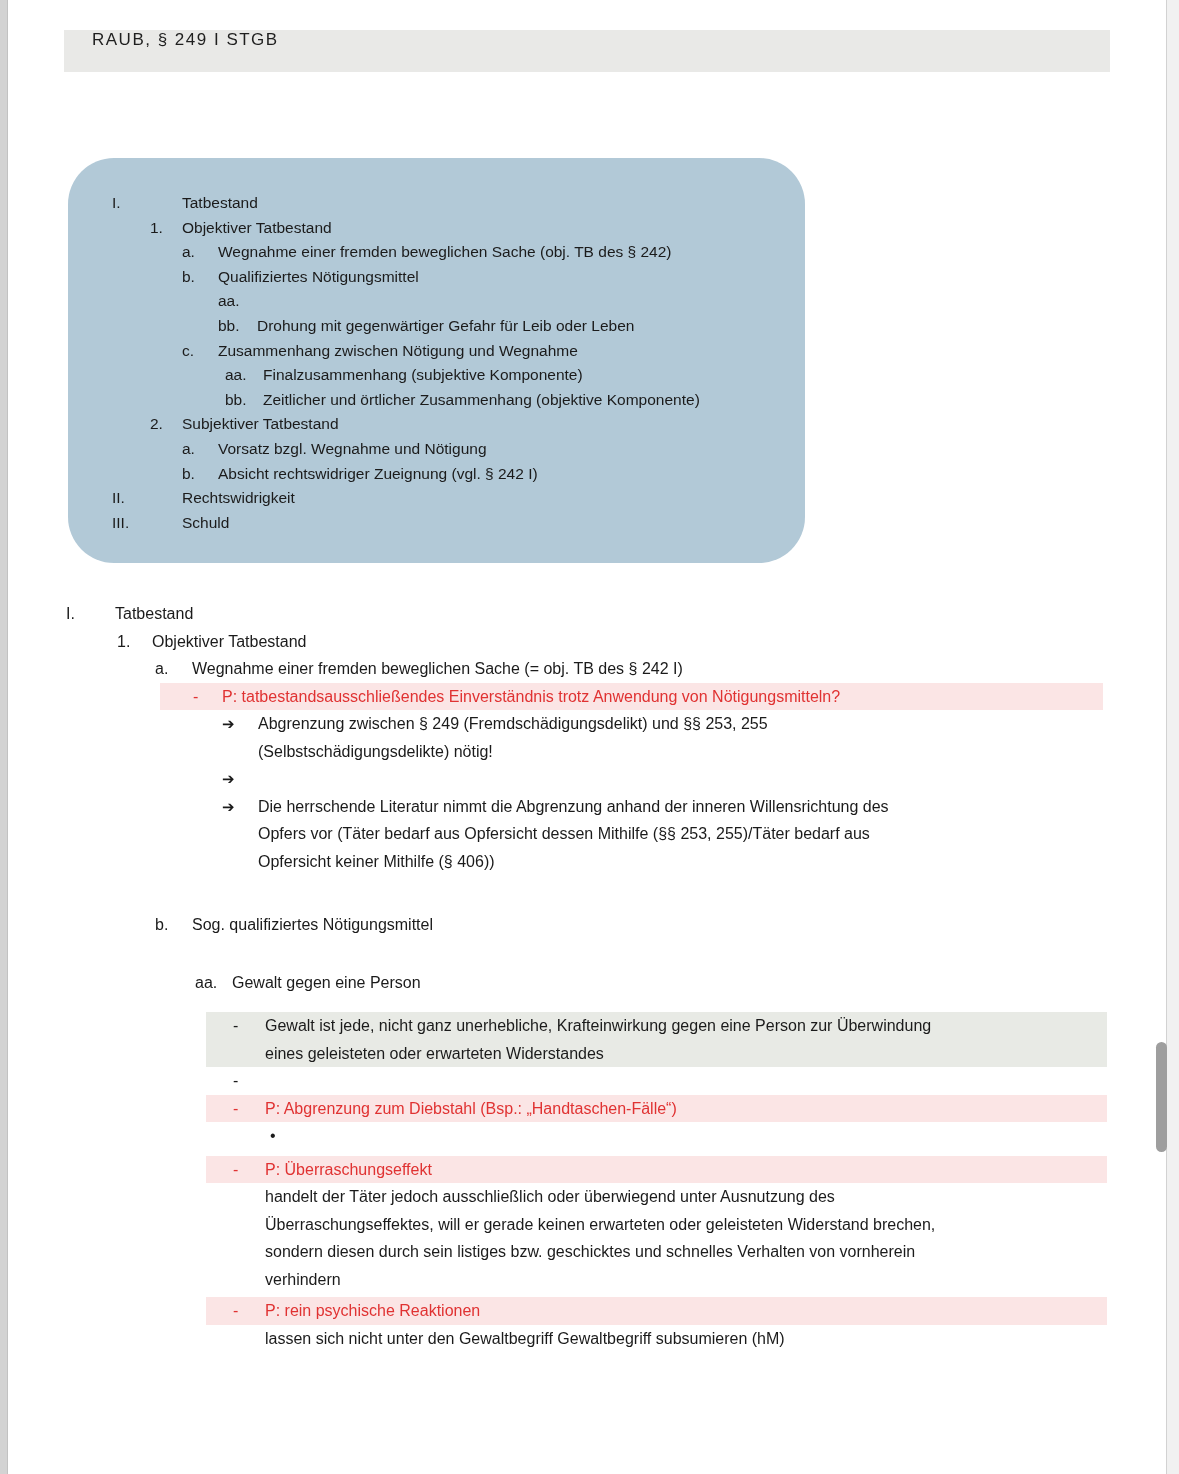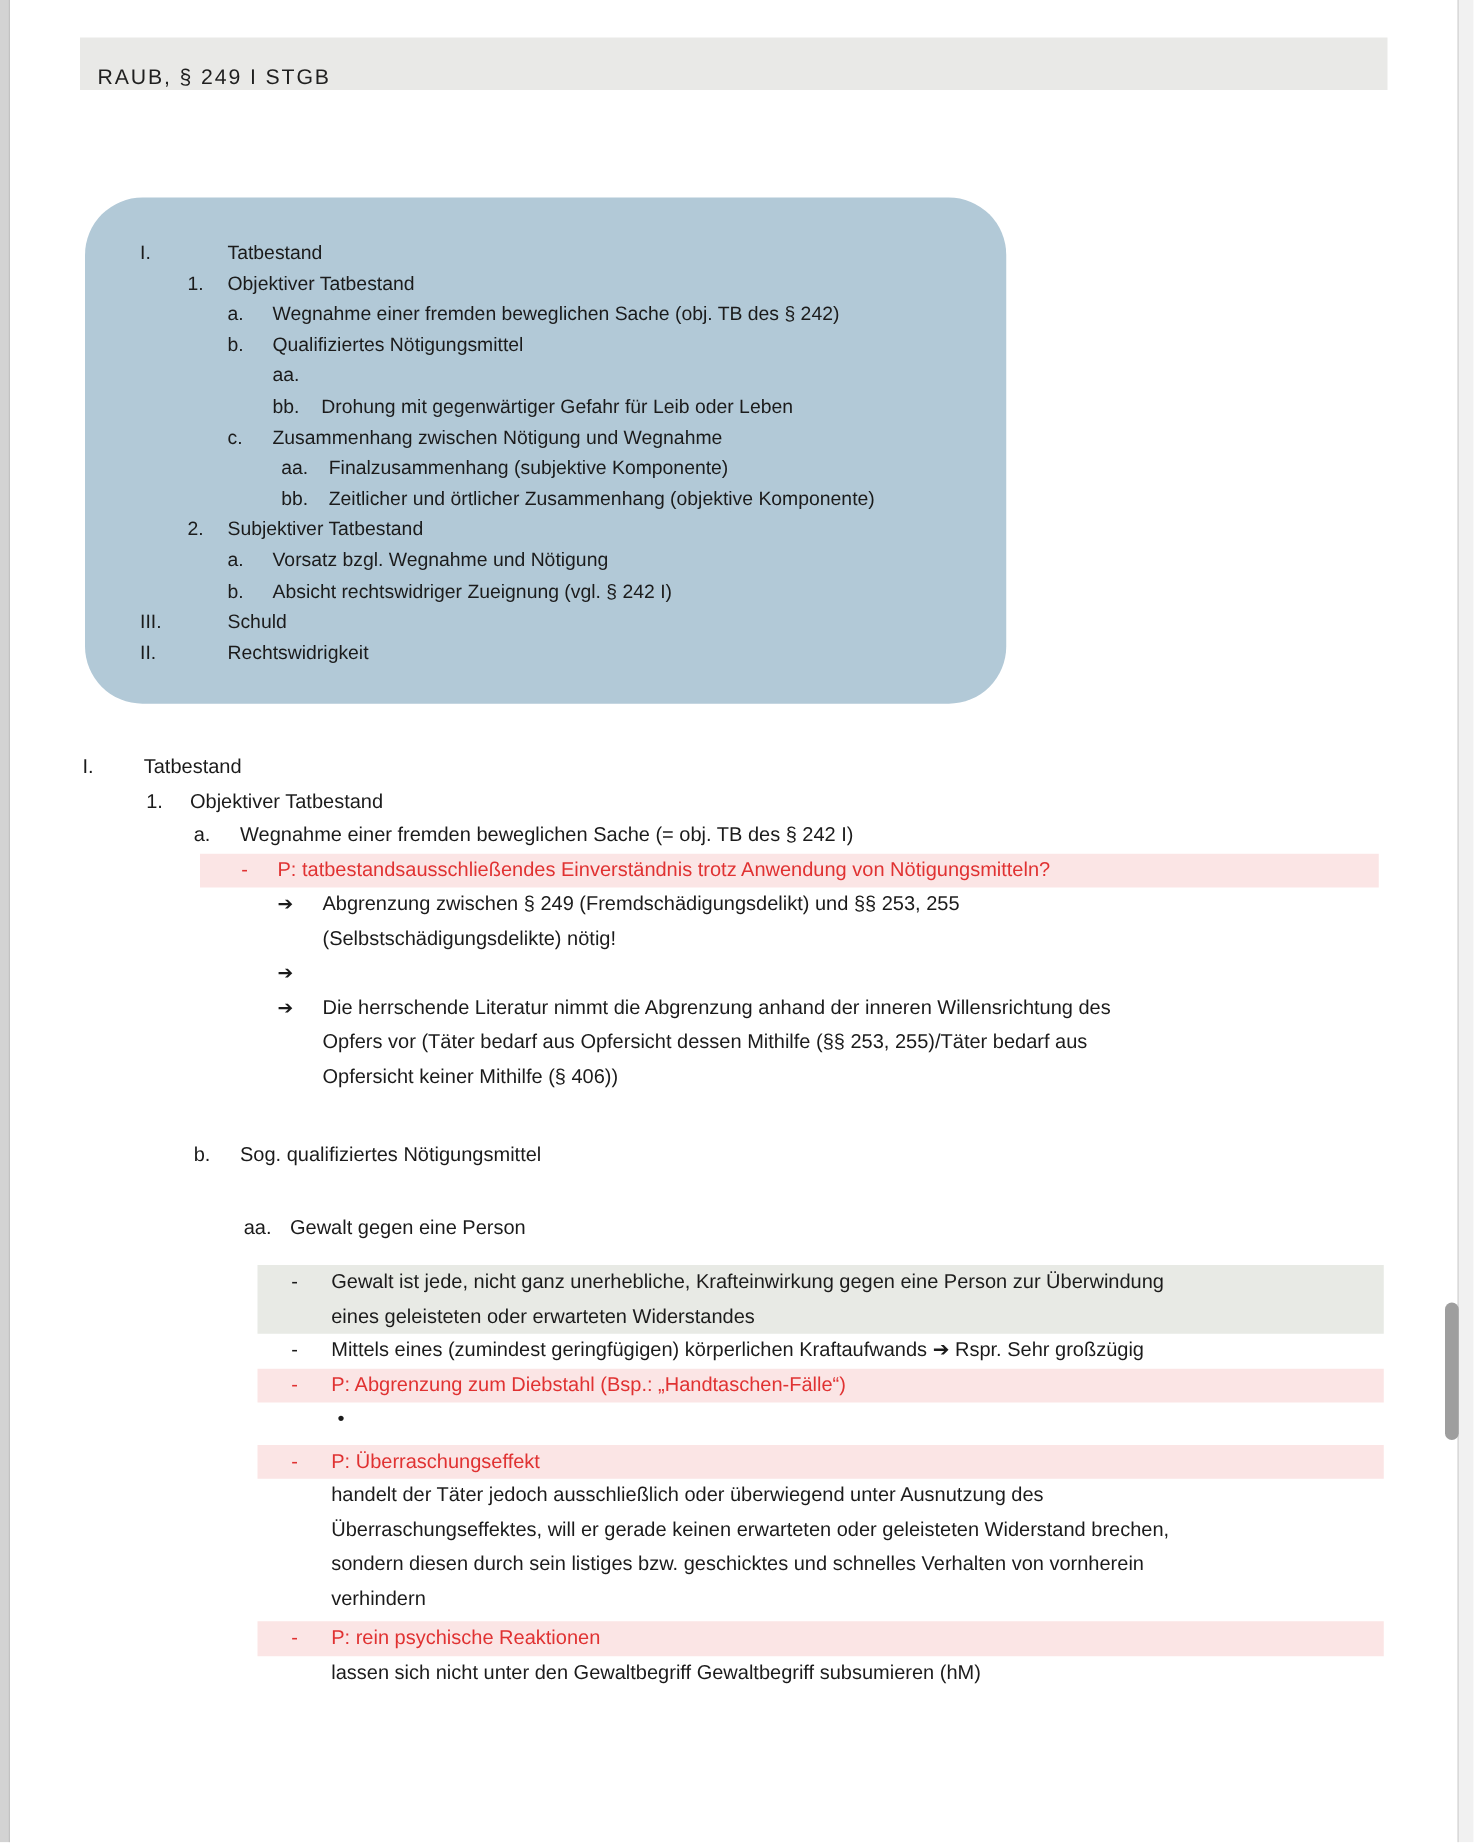--- a/index.html
+++ b/index.html
@@ -38,22 +38,22 @@
     background: #9e9e9e;
     border-radius: 6px;
   }
 
   
   .header-bar {
     margin: 30px 69px 0 64px;
     height: 42px;
     background: #e9e9e7;
     display: flex;
-    align-items: flex-end;
-    padding-left: 14px;
+    align-items: flex-start;
+    padding-left: 28px;
   }
   .header-bar .title {
     font-size: 17px;
     letter-spacing: 1.5px;
     color: #1f1f1f;
   }
 
   
   .outline-box {
     margin: 86px 0 0 68px;
@@ -177,26 +177,26 @@
       </div>
     <div class="row o-l2">
         <span class="m">a.</span>
         <span class="t">Vorsatz bzgl. Wegnahme und Nötigung</span>
       </div>
     <div class="row o-l2">
         <span class="m">b.</span>
         <span class="t">Absicht rechtswidriger Zueignung (vgl. § 242 I)</span>
       </div>
     <div class="row o-l0">
+        <span class="m">II.</span>
+        <span class="t">Rechtswidrigkeit</span>
+      </div>
+    <div class="row o-l0">
         <span class="m">III.</span>
         <span class="t">Schuld</span>
-      </div>
-    <div class="row o-l0">
-        <span class="m">II.</span>
-        <span class="t">Rechtswidrigkeit</span>
       </div>
   </div>
 
   <div class="doc-body">
     <div class="row b-l0">
         <span class="m">I.</span>
         <span class="t">Tatbestand</span>
       </div>
     <div class="row b-l1">
         <span class="m">1.</span>
@@ -232,21 +232,20 @@
         <span class="m">aa.</span>
         <span class="t">Gewalt gegen eine Person</span>
       </div>
     <div class="row gb gap16">
         <span class="m">-</span>
         <span class="t">Gewalt ist jede, nicht ganz unerhebliche, Krafteinwirkung gegen eine Person zur Überwindung
 eines geleisteten oder erwarteten Widerstandes</span>
       </div>
     <div class="row db">
         <span class="m">-</span>
-        <span class="t">Mittels eines (zumindest geringfügigen) körperlichen Kraftaufwands ➔ Rspr. Sehr großzügig</span>
       </div>
     <div class="row pb">
         <span class="m">-</span>
         <span class="t">P: Abgrenzung zum Diebstahl (Bsp.: „Handtaschen-Fälle“)</span>
       </div>
     <div class="row bu">
         <span class="m">•</span>
       </div>
     <div class="row pb gap6">
         <span class="m">-</span>

